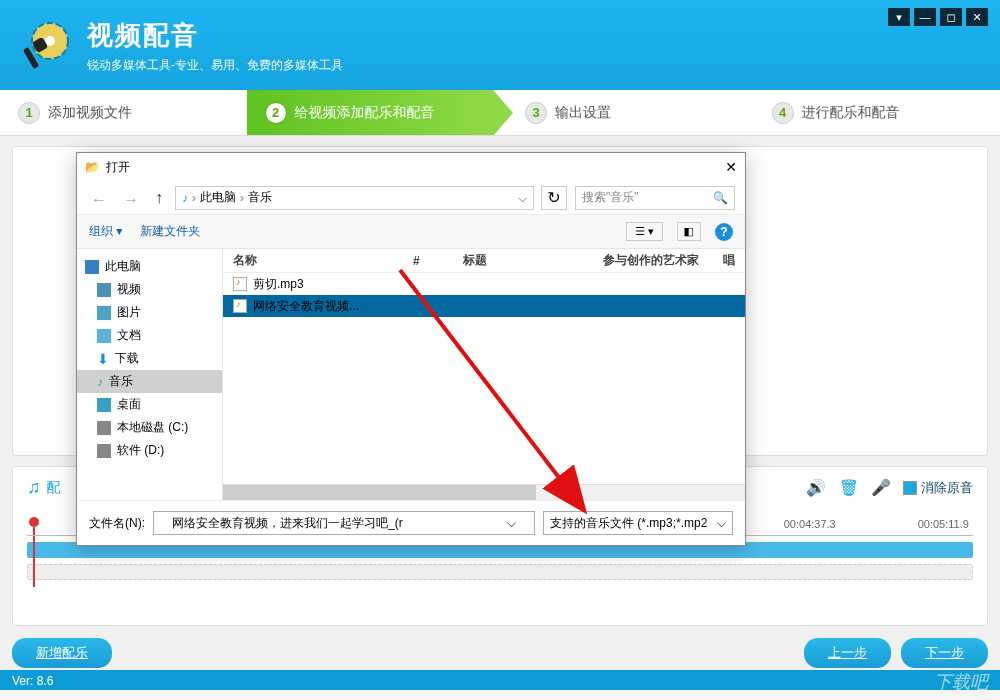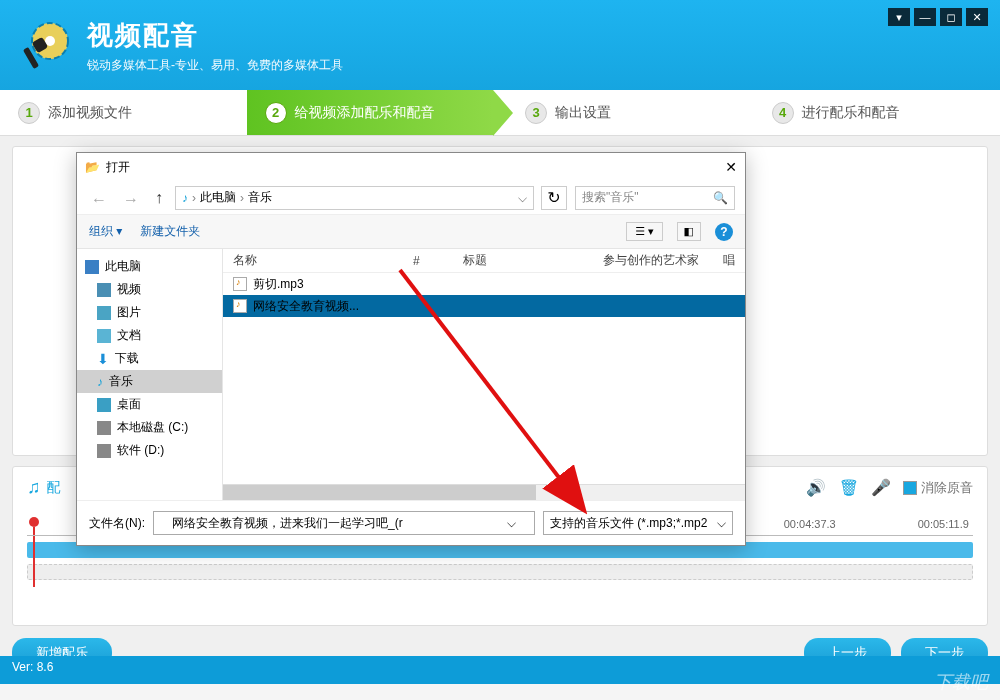--- a/index.html
+++ b/index.html
@@ -27,37 +27,37 @@
   
   .content { padding: 10px 12px; height: 544px; background: #f0f0f0; position: relative; }
   .white-panel { background: #fff; border: 1px solid #ddd; border-radius: 3px; height: 310px; }
   
   
   .timeline-section { background: #fff; border: 1px solid #ddd; border-radius: 3px; margin-top: 10px; padding: 10px 14px; height: 160px; position: relative; }
   .tl-header { display: flex; justify-content: space-between; align-items: center; }
   .tl-left { display: flex; align-items: center; gap: 6px; color: #17a7df; font-size: 14px; }
   .tl-right { display: flex; align-items: center; gap: 12px; }
   .tl-icon { color: #17a7df; font-size: 16px; cursor: pointer; }
-  .tl-check { display: flex; align-items: center; gap: 4px; font-size: 13px; color: #737373; }
+  .tl-check { display: flex; align-items: center; gap: 4px; font-size: 13px; color: #0c4a6e; }
   .tl-check .chk { width: 14px; height: 14px; border: 1px solid #999; background: #18a7e0; }
   .ruler { margin-top: 18px; height: 20px; position: relative; border-bottom: 1px solid #bbb; display: flex; justify-content: space-between; font-size: 11px; color: #666; padding: 0 4px; }
   .ruler span { position: relative; top: 2px; }
   .playhead { position: absolute; left: 16px; top: 50px; width: 10px; height: 10px; background: #e03030; border-radius: 50%; }
   .playhead::after { content: ""; position: absolute; top: 10px; left: 4px; width: 2px; height: 60px; background: #e03030; }
   .tracks { margin-top: 2px; }
   .track { height: 16px; background: #eee; border-radius: 2px; border: 1px dashed #ccc; margin-top: 6px; }
   .track.active { background: #4abaea; border: none; }
   
   
   .bottom-btns { display: flex; justify-content: space-between; margin-top: 12px; }
   .pill-btn { background: linear-gradient(to bottom, #2bb8ea, #189cd4); color: #fff; border: none; border-radius: 14px; padding: 6px 24px; font-size: 13px; cursor: pointer; text-decoration: underline; }
   .pill-group { display: flex; gap: 10px; }
 
   
-  .footer { background: #0d9cd8; color: #fff; font-size: 12px; padding: 4px 12px; position: absolute; bottom: 16px; left: 0; right: 0; height: 28px; }
+  .footer { background: #0d9cd8; color: #fff; font-size: 12px; padding: 4px 12px; position: absolute; bottom: 10px; left: 0; right: 0; height: 20px; }
   .watermark { position: absolute; bottom: 6px; right: 12px; color: rgba(255,255,255,0.6); font-size: 18px; font-style: italic; }
 
   
   .dialog { position: absolute; top: 152px; left: 76px; width: 670px; height: 394px; background: #fff; border: 1px solid #888; box-shadow: 0 4px 20px rgba(0,0,0,0.25); z-index: 100; display: flex; flex-direction: column; }
   .dlg-title { height: 28px; display: flex; align-items: center; justify-content: space-between; padding: 0 8px; font-size: 12px; }
   .dlg-title-l { display: flex; align-items: center; gap: 6px; }
   .dlg-close { font-size: 14px; cursor: pointer; }
   .dlg-nav { height: 34px; display: flex; align-items: center; padding: 0 10px; gap: 8px; border-bottom: 1px solid #eee; }
   .nav-ar { color: #aaa; font-size: 16px; padding: 0 4px; }
   .nav-ar.en { color: #333; }
@@ -80,21 +80,21 @@
   .ti-pc { background: #3a7fc4; }
   .ti-vid { background: #4a8fb4; }
   .ti-pic { background: #4aa4c4; }
   .ti-doc { background: #5ab4d4; }
   .ti-dl { color: #1a8fd8; font-size: 14px; }
   .ti-mus { color: #17a2d8; }
   .ti-desk { background: #3a9fc4; }
   .ti-hd { background: #888; }
   .dlg-list { flex: 1; position: relative; }
   .list-head { display: flex; font-size: 12px; color: #444; border-bottom: 1px solid #eee; height: 24px; align-items: center; }
-  .lh-col { padding: 0 10px; }
+  .lh-col { padding: 0 10px; font-weight: bold; }
   .lh-name { width: 180px; }
   .lh-num { width: 50px; }
   .lh-title { width: 140px; }
   .lh-artist { width: 120px; }
   .list-row { display: flex; align-items: center; height: 22px; font-size: 12px; padding-left: 10px; gap: 6px; }
   .list-row.sel { background: #0369a1; }
   .file-icon { width: 14px; height: 14px; background: #fff; border: 1px solid #aaa; display: inline-block; position: relative; }
   .file-icon::after { content: "♪"; position: absolute; font-size: 9px; color: #d47a00; left: 2px; top: -1px; }
   .list-scroll { position: absolute; bottom: 0; left: 0; right: 0; height: 16px; background: #f0f0f0; border-top: 1px solid #ddd; }
   .list-scroll::before { content: ""; position: absolute; left: 0; width: 60%; height: 100%; background: #cdcdcd; }

